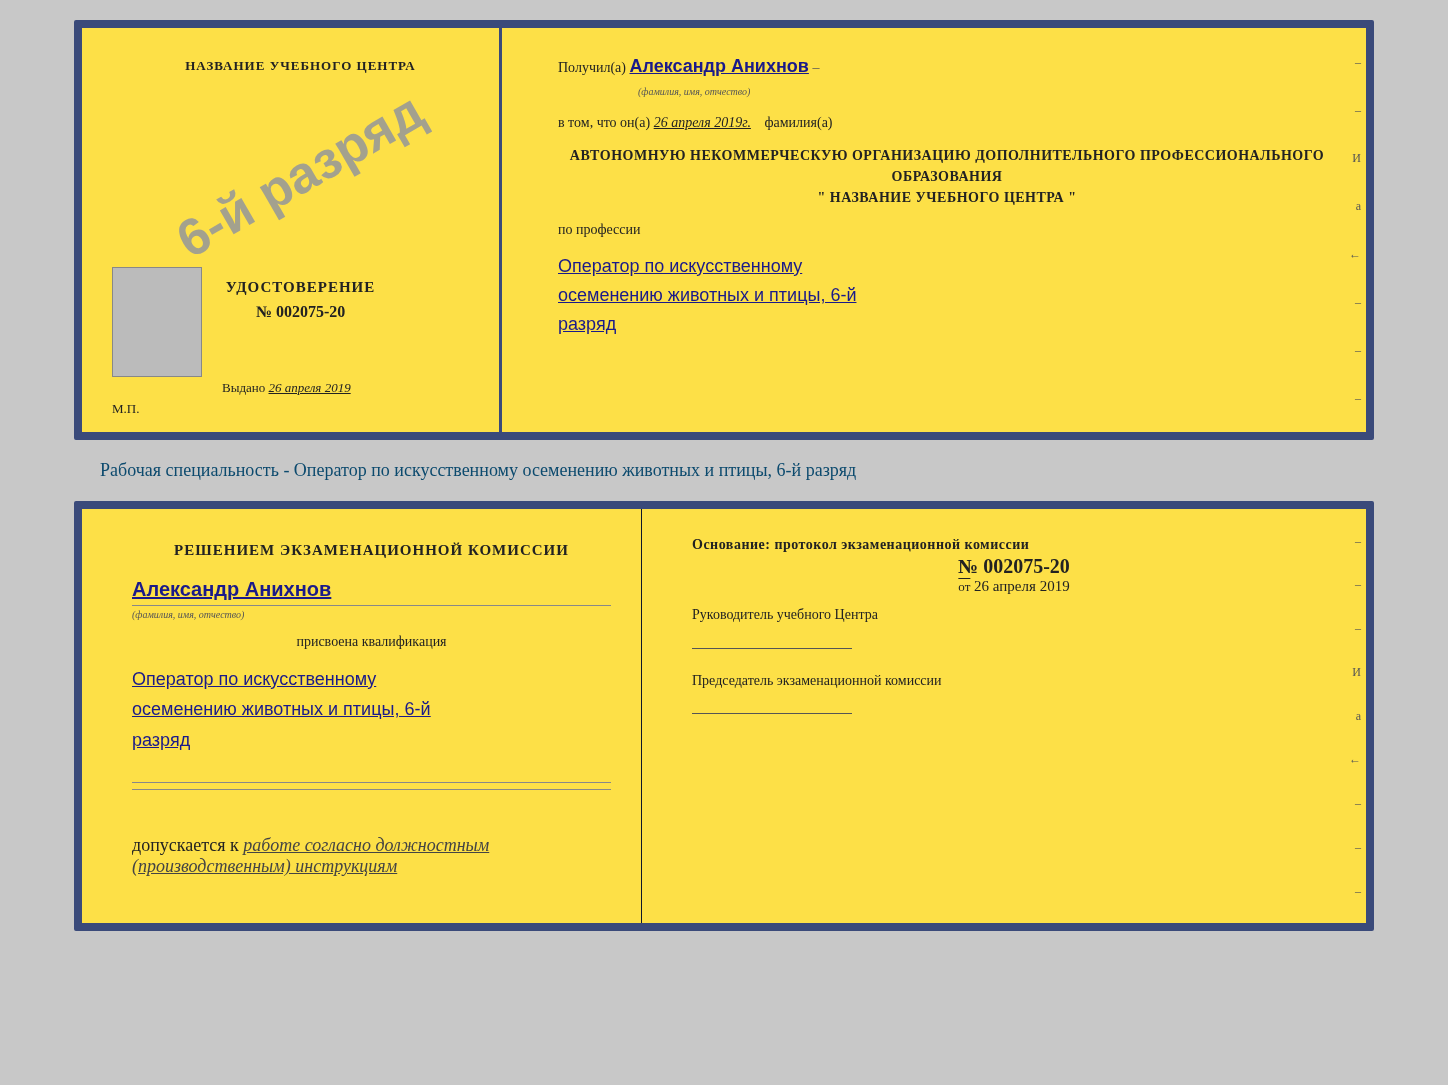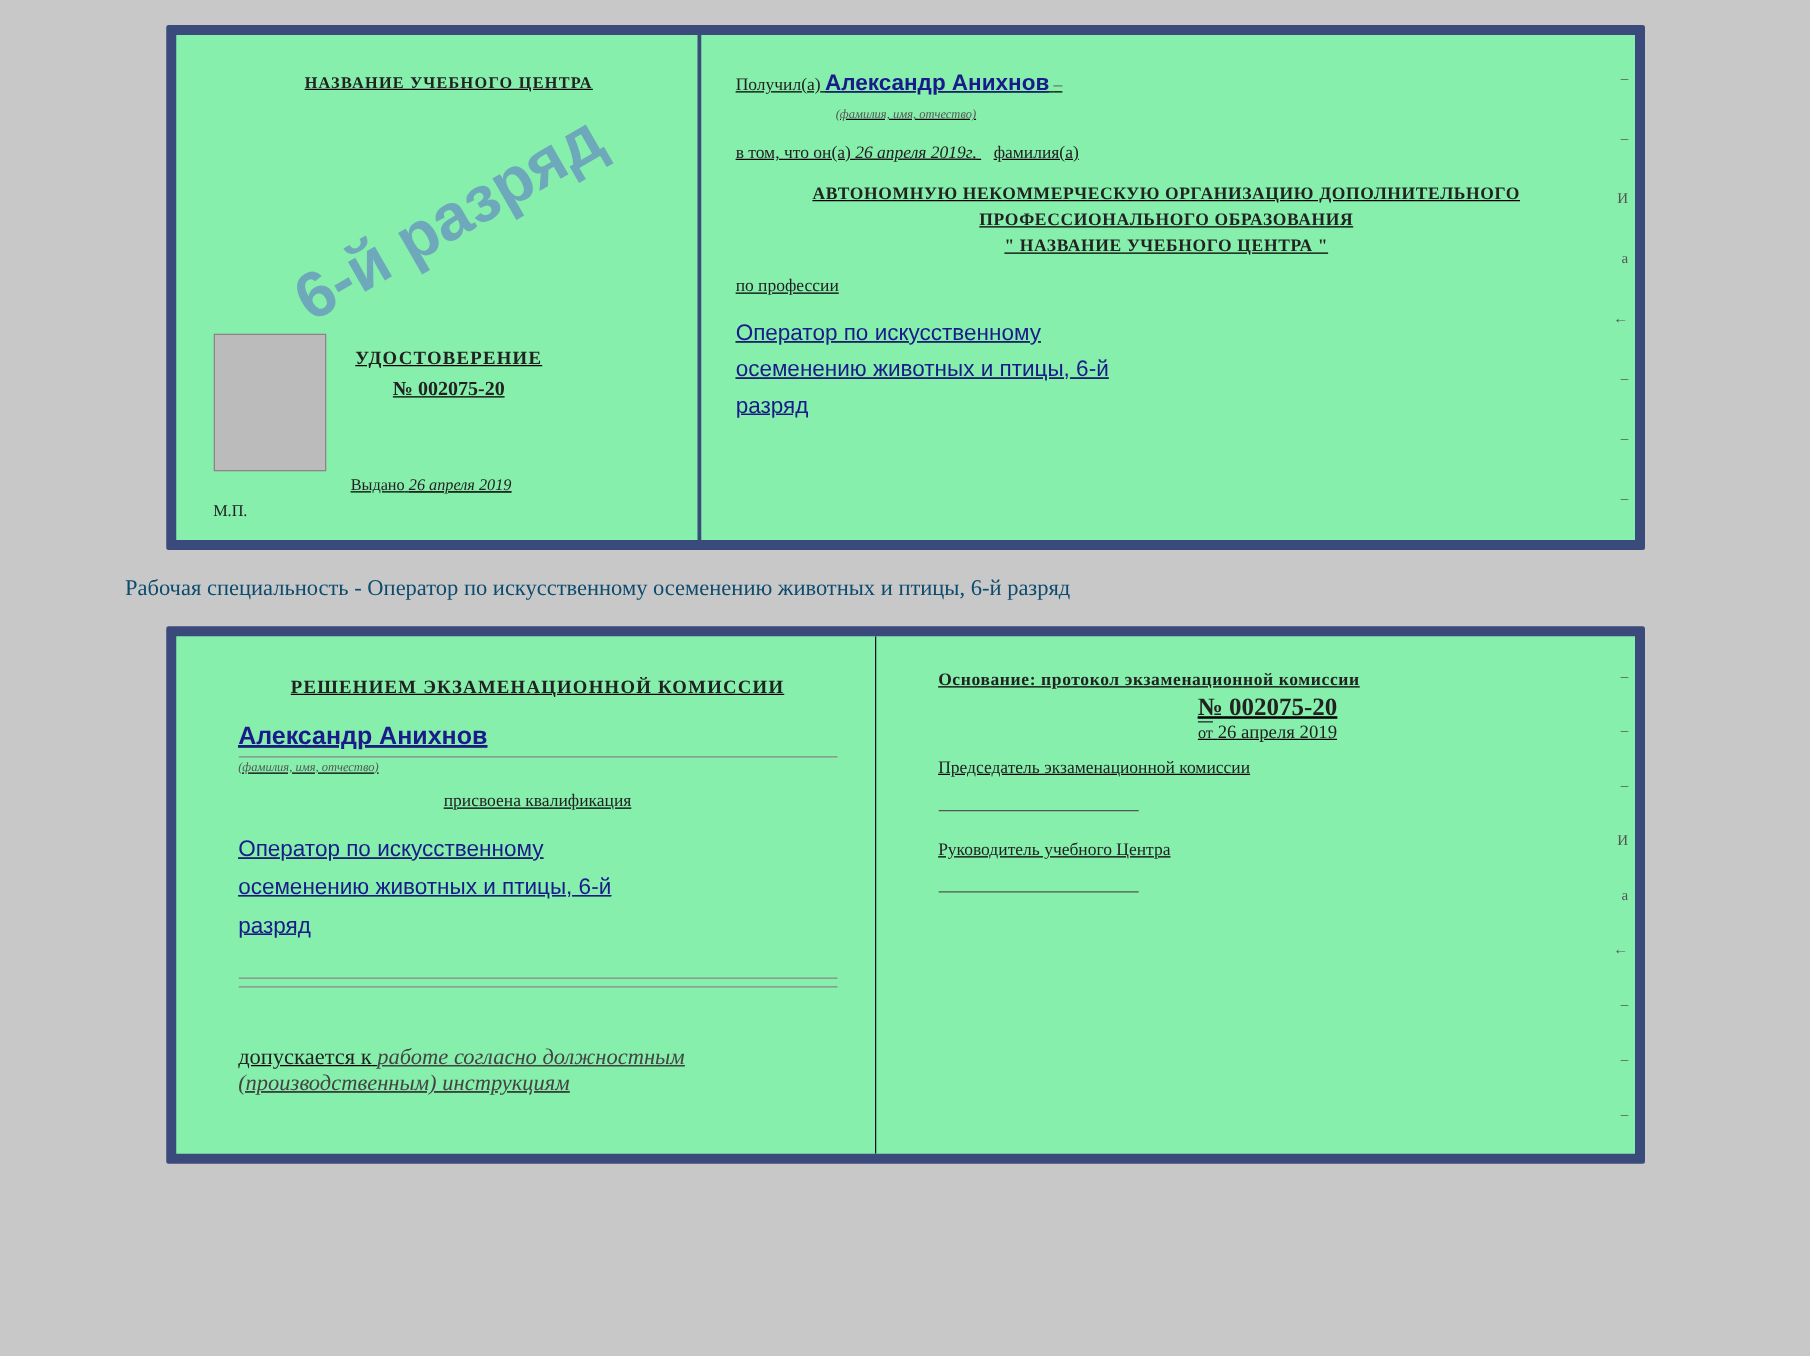--- a/index.html
+++ b/index.html
@@ -10,48 +10,47 @@
       min-height: 1085px;
       display: flex;
       flex-direction: column;
       align-items: center;
       padding: 20px;
       gap: 18px;
     }
 
     .document-section {
       display: flex;
-      width: 1183px;
-      background: #86efac;
+      width: 1300px;
+      background: #fde047;
       border: 8px solid #3a4a7a;
       border-radius: 2px;
       position: relative;
       overflow: hidden;
-      text-decoration: underline;
     }
 
     
     .top-document {
       min-height: 420px;
     }
 
     .left-panel {
       width: 420px;
       border-right: 3px solid #3a4a7a;
       padding: 30px 20px 20px 40px;
       position: relative;
       display: flex;
       flex-direction: column;
       align-items: center;
       gap: 20px;
     }
 
     .right-panel {
       flex: 1;
-      padding: 25px 30px 20px 28px;
+      padding: 25px 30px 20px 56px;
       display: flex;
       flex-direction: column;
       gap: 14px;
       position: relative;
     }
 
     .school-name-header {
       font-size: 13px;
       font-weight: bold;
       text-align: center;
@@ -455,28 +454,28 @@
 
     <div class="protocol-number">№ 002075-20</div>
 
     <div class="protocol-date">
       <span style="text-decoration: overline; font-size: 13px;">от</span>
       <span style="font-size: 15px;">26 апреля 2019</span>
     </div>
 
     <div class="signature-section">
       <div class="signature-block">
+        <div class="sig-label">Руководитель учебного Центра</div>
+        <div class="sig-line"></div>
+      </div>
+
+      <div class="signature-block">
         <div class="sig-label">Председатель экзаменационной комиссии</div>
         <div class="sig-line"></div>
       </div>
-
-      <div class="signature-block">
-        <div class="sig-label">Руководитель учебного Центра</div>
-        <div class="sig-line"></div>
-      </div>
     </div>
 
     <div class="right-decorations">
       <span class="right-dash">–</span>
       <span class="right-dash">–</span>
       <span class="right-dash">–</span>
       <span class="right-dash">И</span>
       <span class="right-dash">а</span>
       <span class="right-dash">←</span>
       <span class="right-dash">–</span>

